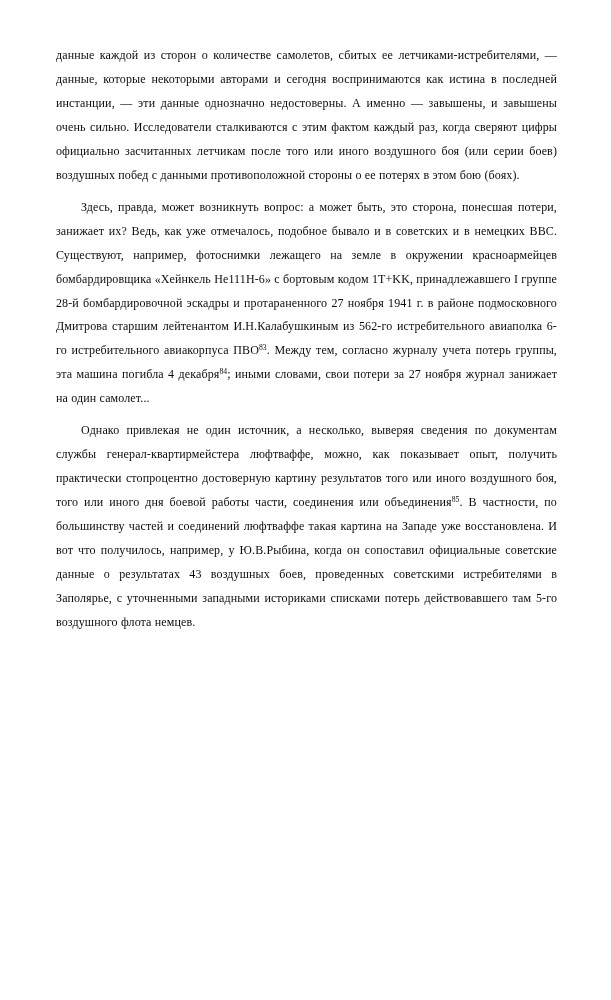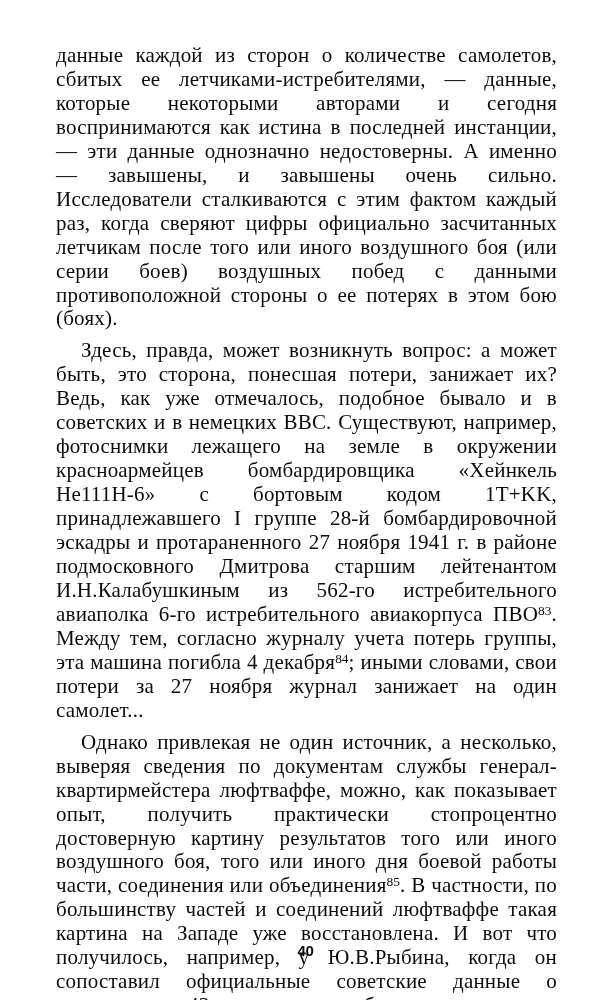--- a/index.html
+++ b/index.html
@@ -29,21 +29,21 @@
     left: 56px;
     top: 44px;
     width: 501px;
   }
 
   .para {
     margin: 0;
     text-align: justify;
     text-justify: inter-word;
     text-indent: 25px;
-    font-size: 21px;
+    font-size: 12px;
     line-height: 23.95px;
     letter-spacing: 0.01em;
     word-spacing: 0.01em;
     hyphens: manual;
   }
 
   
   .para.continuation {
     text-indent: 0;
   }
@@ -76,15 +76,14 @@
 <body style="background: rgb(255, 255, 255); color: rgb(11, 11, 11);">
 
 <div class="page">
 
   <div class="text-column">
     <p class="para continuation">данные каждой из сторон о количестве самолетов, сбитых ее летчиками-истребителями, — данные, которые некоторыми авторами и сегодня воспринимаются как истина в последней инстанции, — эти данные однозначно недостоверны. А именно — завышены, и завышены очень сильно. Исследователи сталкиваются с этим фактом каждый раз, когда сверяют цифры официально засчитанных летчикам после того или иного воздушного боя (или серии боев) воздушных побед с данными противоположной стороны о ее потерях в этом бою (боях).</p>
     <p class="para">Здесь, правда, может возникнуть вопрос: а может быть, это сторона, понесшая потери, занижает их? Ведь, как уже отмечалось, подобное бывало и в советских и в немецких ВВС. Существуют, например, фотоснимки лежащего на земле в окружении красноармейцев бомбардировщика «Хейнкель He111H-6» с бортовым кодом 1T+KK, принадлежавшего I группе 28-й бомбардировочной эскадры и протараненного 27 ноября 1941 г. в районе подмосковного Дмитрова старшим лейтенантом И.Н.Калабушкиным из 562-го истребительного авиаполка 6-го истребительного авиакорпуса ПВО<sup class="fn">83</sup>. Между тем, согласно журналу учета потерь группы, эта машина погибла 4 декабря<sup class="fn">84</sup>; иными словами, свои потери за 27 ноября журнал занижает на один самолет...</p>
     <p class="para">Однако привлекая не один источник, а несколько, выверяя сведения по документам службы генерал-квартирмейстера люфтваффе, можно, как показывает опыт, получить практически стопроцентно достоверную картину результатов того или иного воздушного боя, того или иного дня боевой работы части, соединения или объединения<sup class="fn">85</sup>. В частности, по большинству частей и соединений люфтваффе такая картина на Западе уже восстановлена. И вот что получилось, например, у Ю.В.Рыбина, когда он сопоставил официальные советские данные о результатах 43 воздушных боев, проведенных советскими истребителями в Заполярье, с уточненными западными историками списками потерь действовавшего там 5-го воздушного флота немцев.</p>
   </div>
 
-  <div class="page-number">40</div>
 
 </div>
 
 </body></html>

